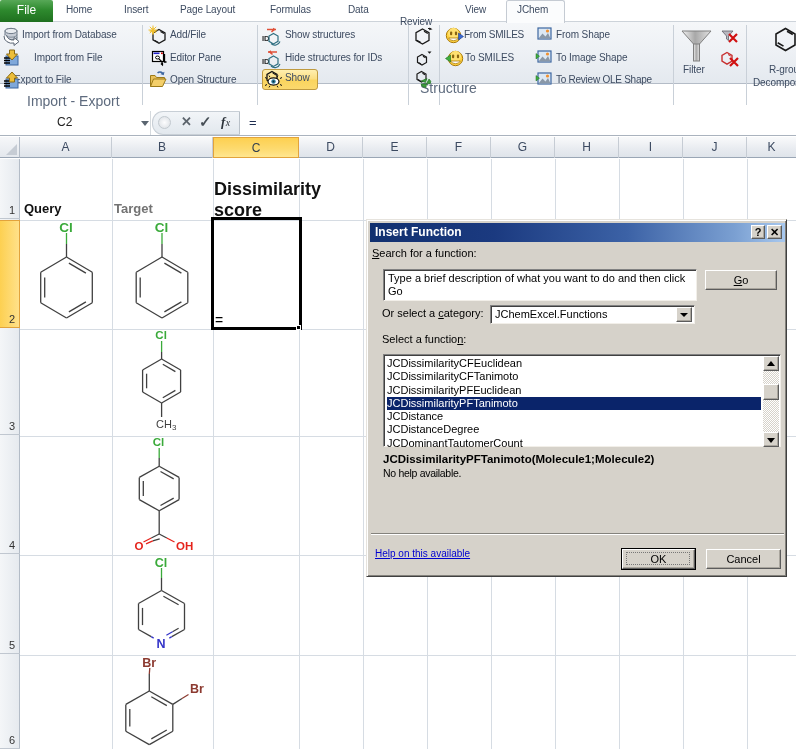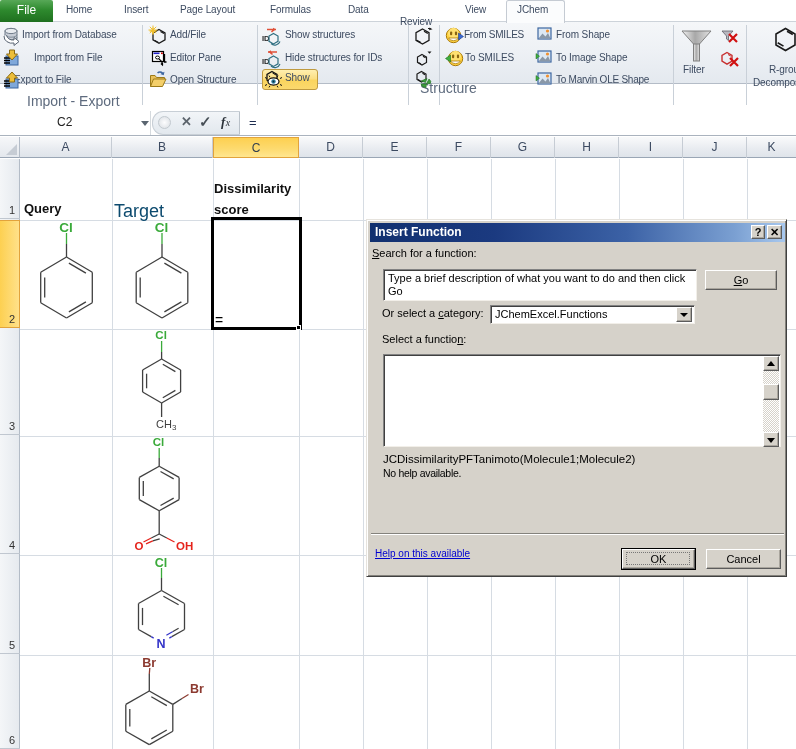--- a/index.html
+++ b/index.html
@@ -47,21 +47,21 @@
   <div class="rtx" style="left:285px;top:52px">Hide structures for IDs</div>
   <div class="abs" style="left:262px;top:69px;width:56px;height:21px;background:linear-gradient(#ffefb0,#fcdf84 45%,#fad45e 55%,#fbd96e);border:1px solid #bf9a40;border-radius:3px"></div>
   <div class="rtx" style="left:285px;top:72px">Show</div>
   <div class="glabel" style="left:420px;top:80px">Structure</div>
 
   <div class="rtx" style="left:464px;top:29px;letter-spacing:-0.25px">From SMILES</div>
   <div class="rtx" style="left:465px;top:52px">To SMILES</div>
 
   <div class="rtx" style="left:556px;top:29px">From Shape</div>
   <div class="rtx" style="left:556px;top:52px">To Image Shape</div>
-  <div class="rtx" style="left:556px;top:74px;letter-spacing:-0.25px">To Marvin OLE Shape</div>
+  <div class="rtx" style="left:556px;top:74px;letter-spacing:-0.25px">To Review OLE Shape</div>
 
   <div class="rtx" style="left:683px;top:64px">Filter</div>
 
   <div class="rtx" style="left:769px;top:64px">R-grou</div>
   <div class="rtx" style="left:753px;top:77px">Decompos</div>
 </div>
 
 <svg class="abs" style="left:0;top:0;z-index:2" width="796" height="110" viewBox="0 0 796 110">
 
   <g>
@@ -269,22 +269,22 @@
 <div class="abs" style="left:0;top:176px;width:15px;text-align:right;font-size:11px;color:#333">2</div>
 <div class="abs" style="left:0;top:297px;width:20px;height:1px;background:#c0c7d0"></div>
 <div class="abs" style="left:0;top:283px;width:15px;text-align:right;font-size:11px;color:#333">3</div>
 <div class="abs" style="left:0;top:416px;width:20px;height:1px;background:#c0c7d0"></div>
 <div class="abs" style="left:0;top:402px;width:15px;text-align:right;font-size:11px;color:#333">4</div>
 <div class="abs" style="left:0;top:516px;width:20px;height:1px;background:#c0c7d0"></div>
 <div class="abs" style="left:0;top:502px;width:15px;text-align:right;font-size:11px;color:#333">5</div>
 <div class="abs" style="left:0;top:611px;width:20px;height:1px;background:#c0c7d0"></div>
 <div class="abs" style="left:0;top:597px;width:15px;text-align:right;font-size:11px;color:#333">6</div>
 <div class="abs" style="left:24px;top:64px;font-size:13px;font-weight:bold;color:#111">Query</div>
-<div class="abs" style="left:114px;top:64px;font-size:18px;font-weight:normal;color:#0c4a6e">Target</div>
-<div class="abs" style="left:214px;top:42px;font-size:13px;font-weight:bold;color:#111;line-height:20.5px">Dissimilarity<br>score</div>
+<div class="abs" style="left:114px;top:64px;font-size:13px;font-weight:bold;color:#737373">Target</div>
+<div class="abs" style="left:214px;top:42px;font-size:18px;font-weight:bold;color:#111;line-height:20.5px">Dissimilarity<br>score</div>
 <div class="abs" style="left:211px;top:80px;width:91px;height:113px;border:3px solid #000"></div>
 <div class="abs" style="left:296px;top:188px;width:5px;height:5px;background:#000;border:1px solid #fff"></div>
 <div class="abs" style="left:215px;top:175px;font-size:14px;color:#000">=</div>
 </div>
 <svg id="mols" width="796" height="749" viewBox="0 0 796 749" style="position:absolute;left:0;top:0;z-index:3" font-family="Liberation Sans, sans-serif">
     <line x1="66.5" y1="257.0" x2="92.3" y2="272.2" stroke="#404040" stroke-width="1.3"></line>
     <line x1="92.3" y1="272.2" x2="92.3" y2="302.8" stroke="#404040" stroke-width="1.3"></line>
     <line x1="92.3" y1="302.8" x2="66.5" y2="318.0" stroke="#404040" stroke-width="1.3"></line>
     <line x1="66.5" y1="318.0" x2="40.7" y2="302.8" stroke="#404040" stroke-width="1.3"></line>
     <line x1="40.7" y1="302.8" x2="40.7" y2="272.2" stroke="#404040" stroke-width="1.3"></line>
@@ -393,29 +393,34 @@
 
   <div class="dlbl" style="left:15px;top:87px">Or select a <u>c</u>ategory:</div>
   <div class="sunk" style="left:123px;top:85px;width:205px;height:19px"></div>
   <div class="dlbl" style="left:128px;top:88px">JChemExcel.Functions</div>
   <div class="btn3d" style="left:309px;top:87px;width:16px;height:15px"></div>
   <div class="abs" style="left:313px;top:93px;width:0;height:0;border-left:4px solid transparent;border-right:4px solid transparent;border-top:4px solid #000"></div>
 
   <div class="dlbl" style="left:15px;top:113px">Select a functio<u>n</u>:</div>
 
   <div class="sunk" style="left:16px;top:134px;width:398px;height:93px"></div>
+  <div class="abs" style="left:20px;top:137px;width:375px;font-size:11px;color:#000;line-height:13.3px;white-space:nowrap">
+    JCDissimilarityCFEuclidean<br>JCDissimilarityCFTanimoto<br>JCDissimilarityPFEuclidean<br>
+    <span style="display:inline-block;background:#0a246a;color:#fff;width:374px">JCDissimilarityPFTanimoto</span><br>
+    JCDistance<br>JCDistanceDegree<br>JCDominantTautomerCount
+  </div>
 
   <div class="abs" style="left:396px;top:136px;width:16px;height:89px;background:#f1efea;background-image:repeating-conic-gradient(#fff 0 25%,#d6d2ca 0 50%);background-size:2px 2px"></div>
   <div class="btn3d" style="left:396px;top:136px;width:16px;height:15px"></div>
   <div class="abs" style="left:400px;top:141px;width:0;height:0;border-left:4px solid transparent;border-right:4px solid transparent;border-bottom:5px solid #000"></div>
   <div class="btn3d" style="left:396px;top:212px;width:16px;height:15px"></div>
   <div class="abs" style="left:400px;top:218px;width:0;height:0;border-left:4px solid transparent;border-right:4px solid transparent;border-top:5px solid #000"></div>
   <div class="btn3d" style="left:396px;top:164px;width:16px;height:16px"></div>
 
-  <div class="abs" style="left:16px;top:233px;font-size:11.5px;font-weight:normal;color:#000">JCDissimilarityPFTanimoto(Molecule1;Molecule2)</div>
+  <div class="abs" style="left:16px;top:233px;font-size:11.5px;font-weight:bold;color:#000">JCDissimilarityPFTanimoto(Molecule1;Molecule2)</div>
   <div class="dlbl" style="left:16px;top:247px;font-size:10.5px;letter-spacing:-0.3px">No help available.</div>
 
   <div class="abs" style="left:4px;top:313px;width:413px;height:1px;background:#84827c"></div>
   <div class="abs" style="left:4px;top:314px;width:413px;height:1px;background:#fff"></div>
 
   <div class="abs" style="left:8px;top:328px;font-size:10px;color:#0000d0;text-decoration:underline">Help on this available</div>
 
   <div class="abs" style="left:254px;top:328px;width:75px;height:22px;background:#000"></div>
   <div class="btn3d" style="left:255px;top:329px;width:73px;height:20px;font-size:11px;text-align:center;line-height:18px">OK</div>
   <div class="abs" style="left:259px;top:332px;width:64px;height:13px;border:1px dotted #777"></div>

